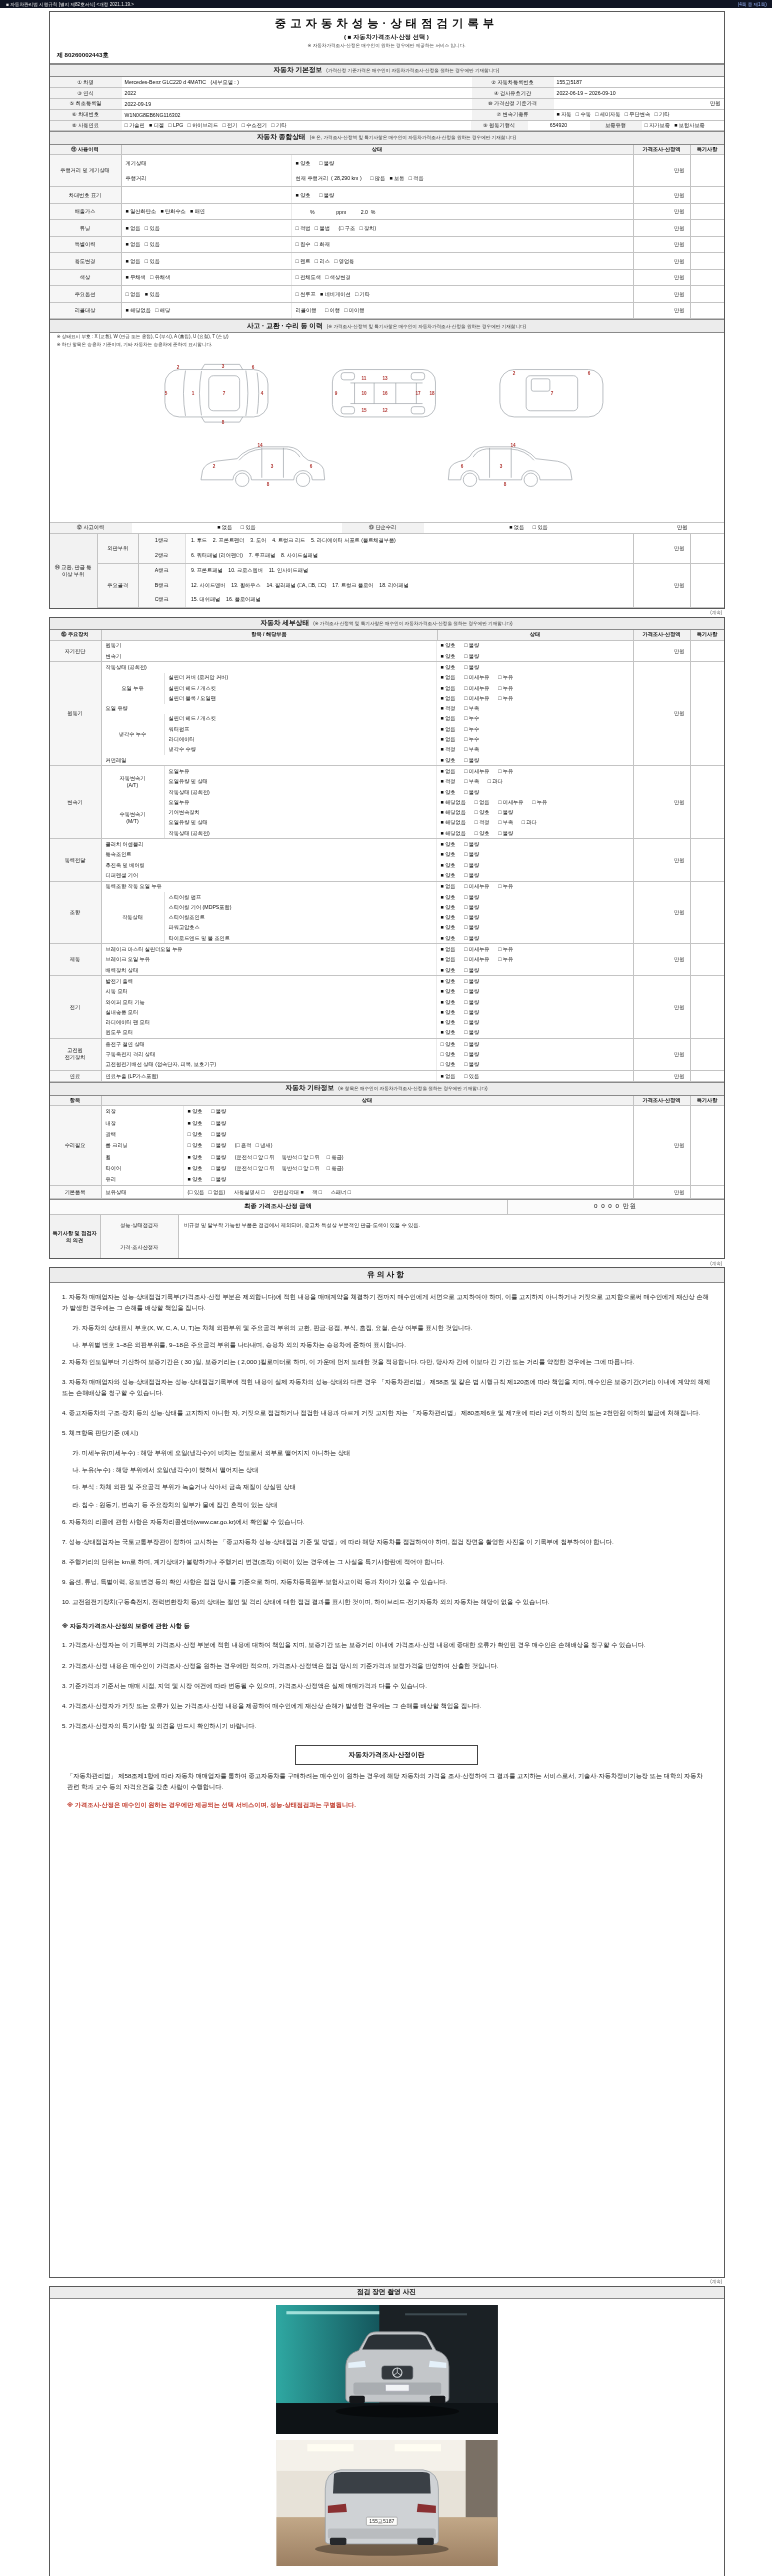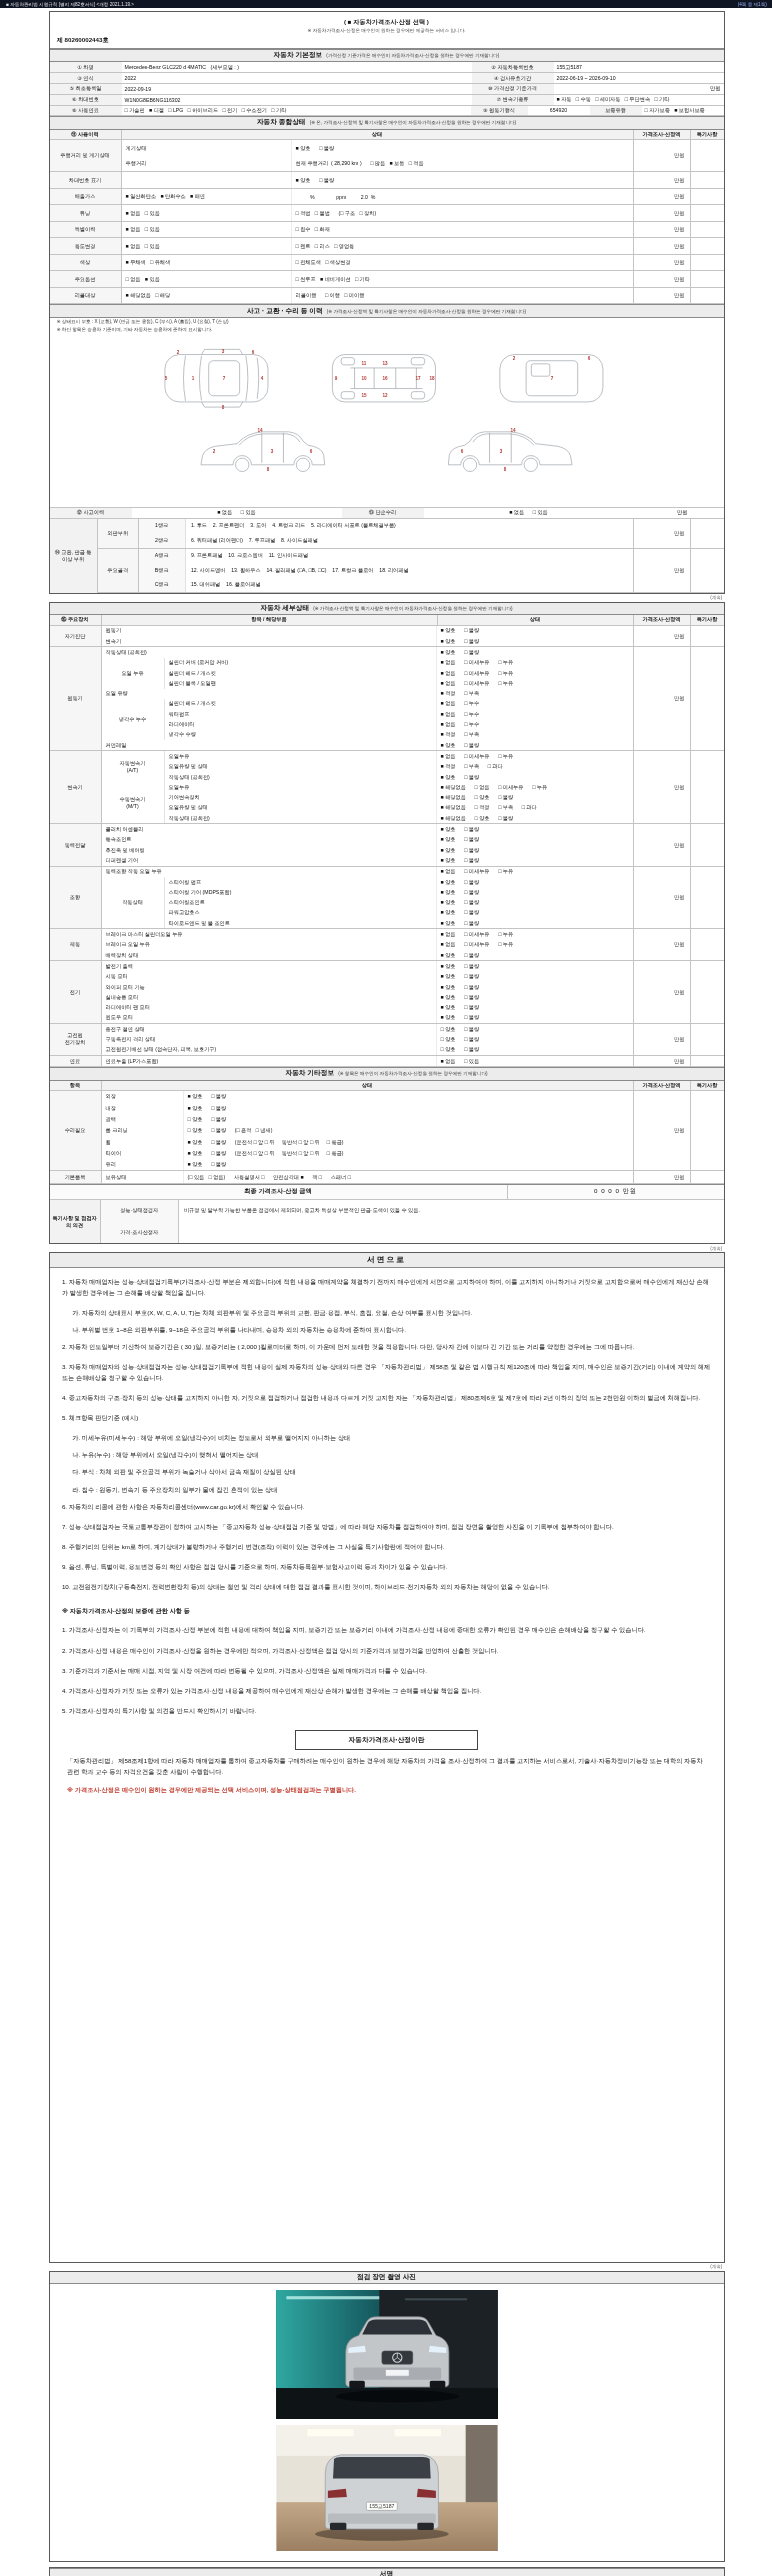--- a/index.html
+++ b/index.html
@@ -95,20 +95,21 @@
 
 <div class="topbar">
   <span>■ 자동차관리법 시행규칙 [별지 제82호서식] &lt;개정 2021.1.19.&gt;</span>
   <span class="pageno">(4쪽 중 제1쪽)</span>
 </div>
 
 <div class="page">
 
   <div class="secbox">
     <div class="titleblock">
+      <div class="doc-title">중고자동차성능·상태점검기록부</div>
       <div class="doc-sub">( ■ 자동차가격조사·산정 선택 )</div>
       <div class="doc-note">※ 자동차가격조사·산정은 매수인이 원하는 경우에만 제공하는 서비스 입니다.</div>
       <div class="doc-no">제 80260002443호</div>
     </div>
 
     <div class="sec-h">
       <span>자동차 기본정보</span>
       <span class="hnote">(가격산정 기준가격은 매수인이 자동차가격조사·산정을 원하는 경우에만 기재합니다)</span>
     </div>
     <div>
@@ -1219,21 +1220,21 @@
             <div class="opin-text"></div>
           </div>
         </div>
         </div>
     </div>
   </div>
   <div class="cont">(계속)</div>
 
   <div class="secbox">
     <div class="sec-h sec-h-lg">
-      <span>서면으로</span>
+      <span>유의사항</span>
     </div>
     <div class="notice-body">
       <div>
         
       <div style="display: contents;">
           <div class="ni">1. 자동차 매매업자는 성능·상태점검기록부(가격조사·산정 부분은 제외합니다)에 적힌 내용을 매매계약을 체결하기 전까지 매수인에게 서면으로 고지하여야 하며, 이를 고지하지 아니하거나 거짓으로 고지함으로써 매수인에게 재산상 손해가 발생한 경우에는 그 손해를 배상할 책임을 집니다.</div>
         </div><div style="display: contents;">
           <div class="ni sub">가. 자동차의 상태표시 부호(X, W, C, A, U, T)는 차체 외판부위 및 주요골격 부위의 교환, 판금·용접, 부식, 흠집, 요철, 손상 여부를 표시한 것입니다.</div>
         </div><div style="display: contents;">
           <div class="ni sub">나. 부위별 번호 1~8은 외판부위를, 9~18은 주요골격 부위를 나타내며, 승용차 외의 자동차는 승용차에 준하여 표시합니다.</div>

